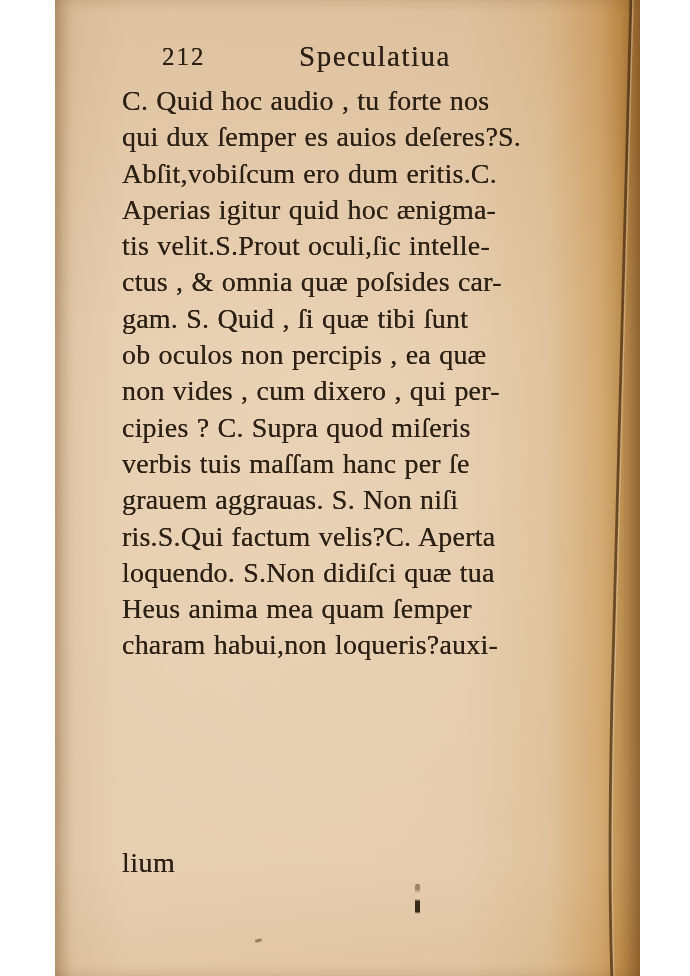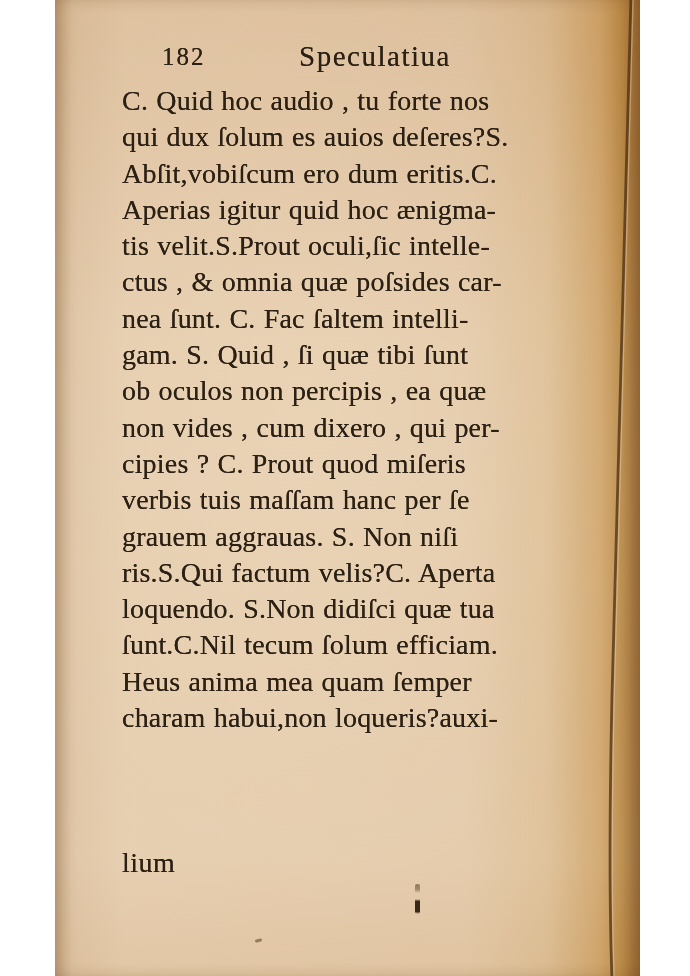--- a/index.html
+++ b/index.html
@@ -116,41 +116,39 @@
     right: 0; top: 0;
     pointer-events: none;
   }
 </style>
 </head>
 <body>
 
 <div class="page">
 
   <div class="header">
-    <span class="pagenum">182</span>
+    <span class="pagenum">212</span>
     <span class="title">Speculatiua</span>
   </div>
 
   <div class="body-text">
       <div class="line">C. Quid hoc audio , tu forte nos</div>
-      <div class="line">qui dux ſolum es auios deſeres?S.</div>
+      <div class="line">qui dux ſemper es auios deſeres?S.</div>
       <div class="line">Abſit,vobiſcum ero dum eritis.C.</div>
       <div class="line">Aperias igitur quid hoc ænigma-</div>
       <div class="line">tis velit.S.Prout oculi,ſic intelle-</div>
       <div class="line">ctus , &amp; omnia quæ poſsides car-</div>
-      <div class="line">nea ſunt. C. Fac ſaltem intelli-</div>
       <div class="line">gam. S. Quid , ſi quæ tibi ſunt</div>
       <div class="line">ob oculos non percipis , ea quæ</div>
       <div class="line">non vides , cum dixero , qui per-</div>
-      <div class="line">cipies ? C. Prout quod miſeris</div>
+      <div class="line">cipies ? C. Supra quod miſeris</div>
       <div class="line">verbis tuis maſſam hanc per ſe</div>
       <div class="line">grauem aggrauas. S. Non niſi</div>
       <div class="line">ris.S.Qui factum velis?C. Aperta</div>
       <div class="line">loquendo. S.Non didiſci quæ tua</div>
-      <div class="line">ſunt.C.Nil tecum ſolum efficiam.</div>
       <div class="line">Heus anima mea quam ſemper</div>
       <div class="line">charam habui,non loqueris?auxi-</div>
     </div>
 
   <div class="catchword">lium</div>
 
   <div class="ink-mark"></div>
   <div class="speck"></div>
 
   <svg class="crease" width="44" height="976" viewBox="0 0 44 976">

